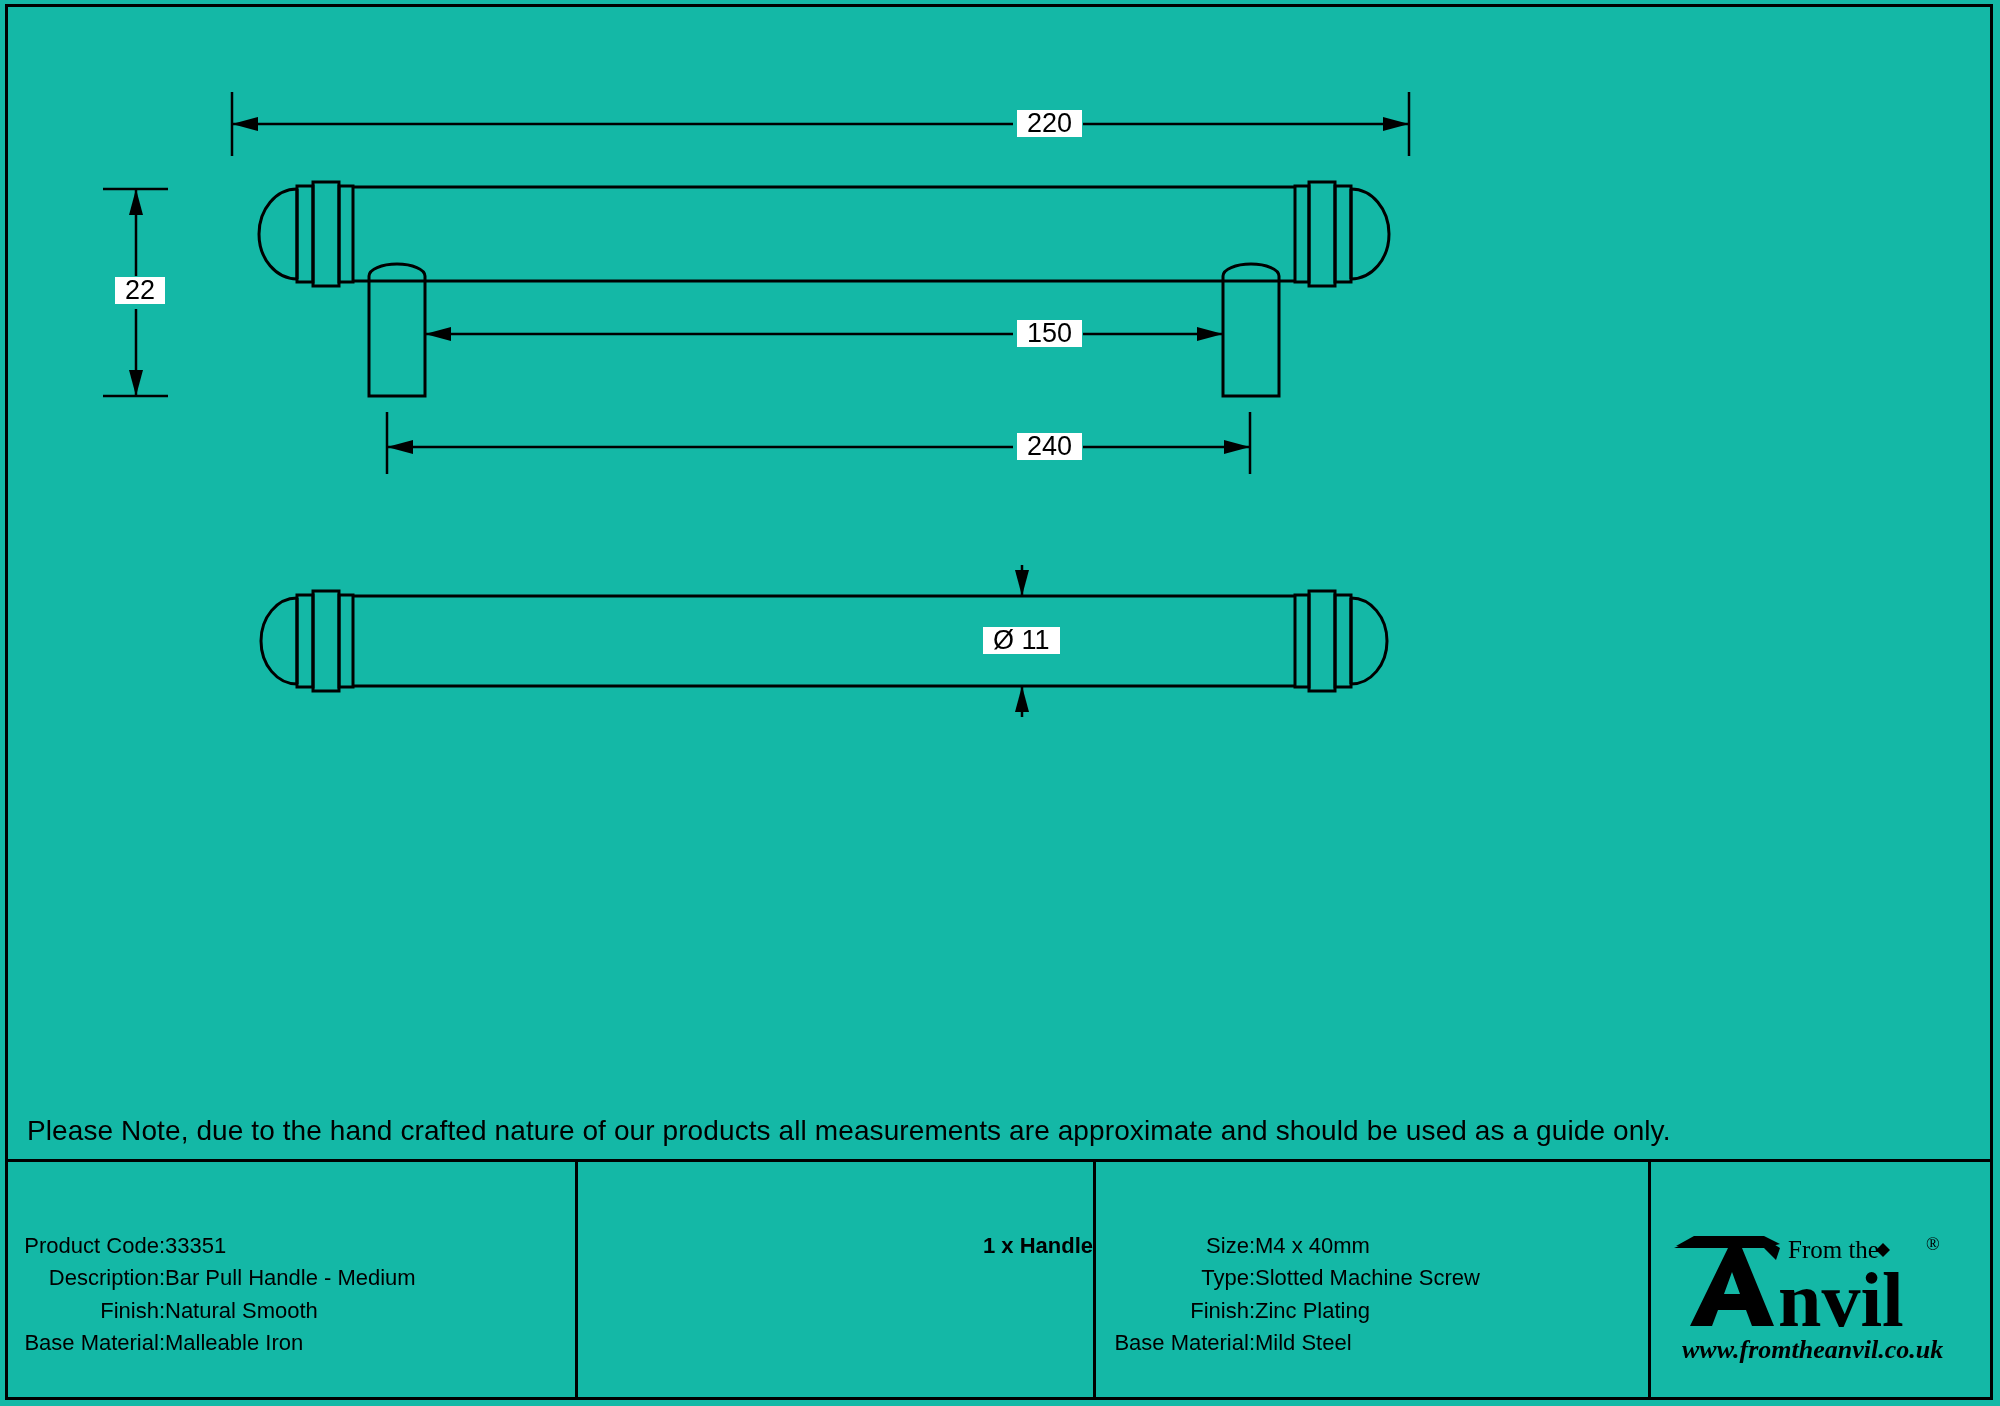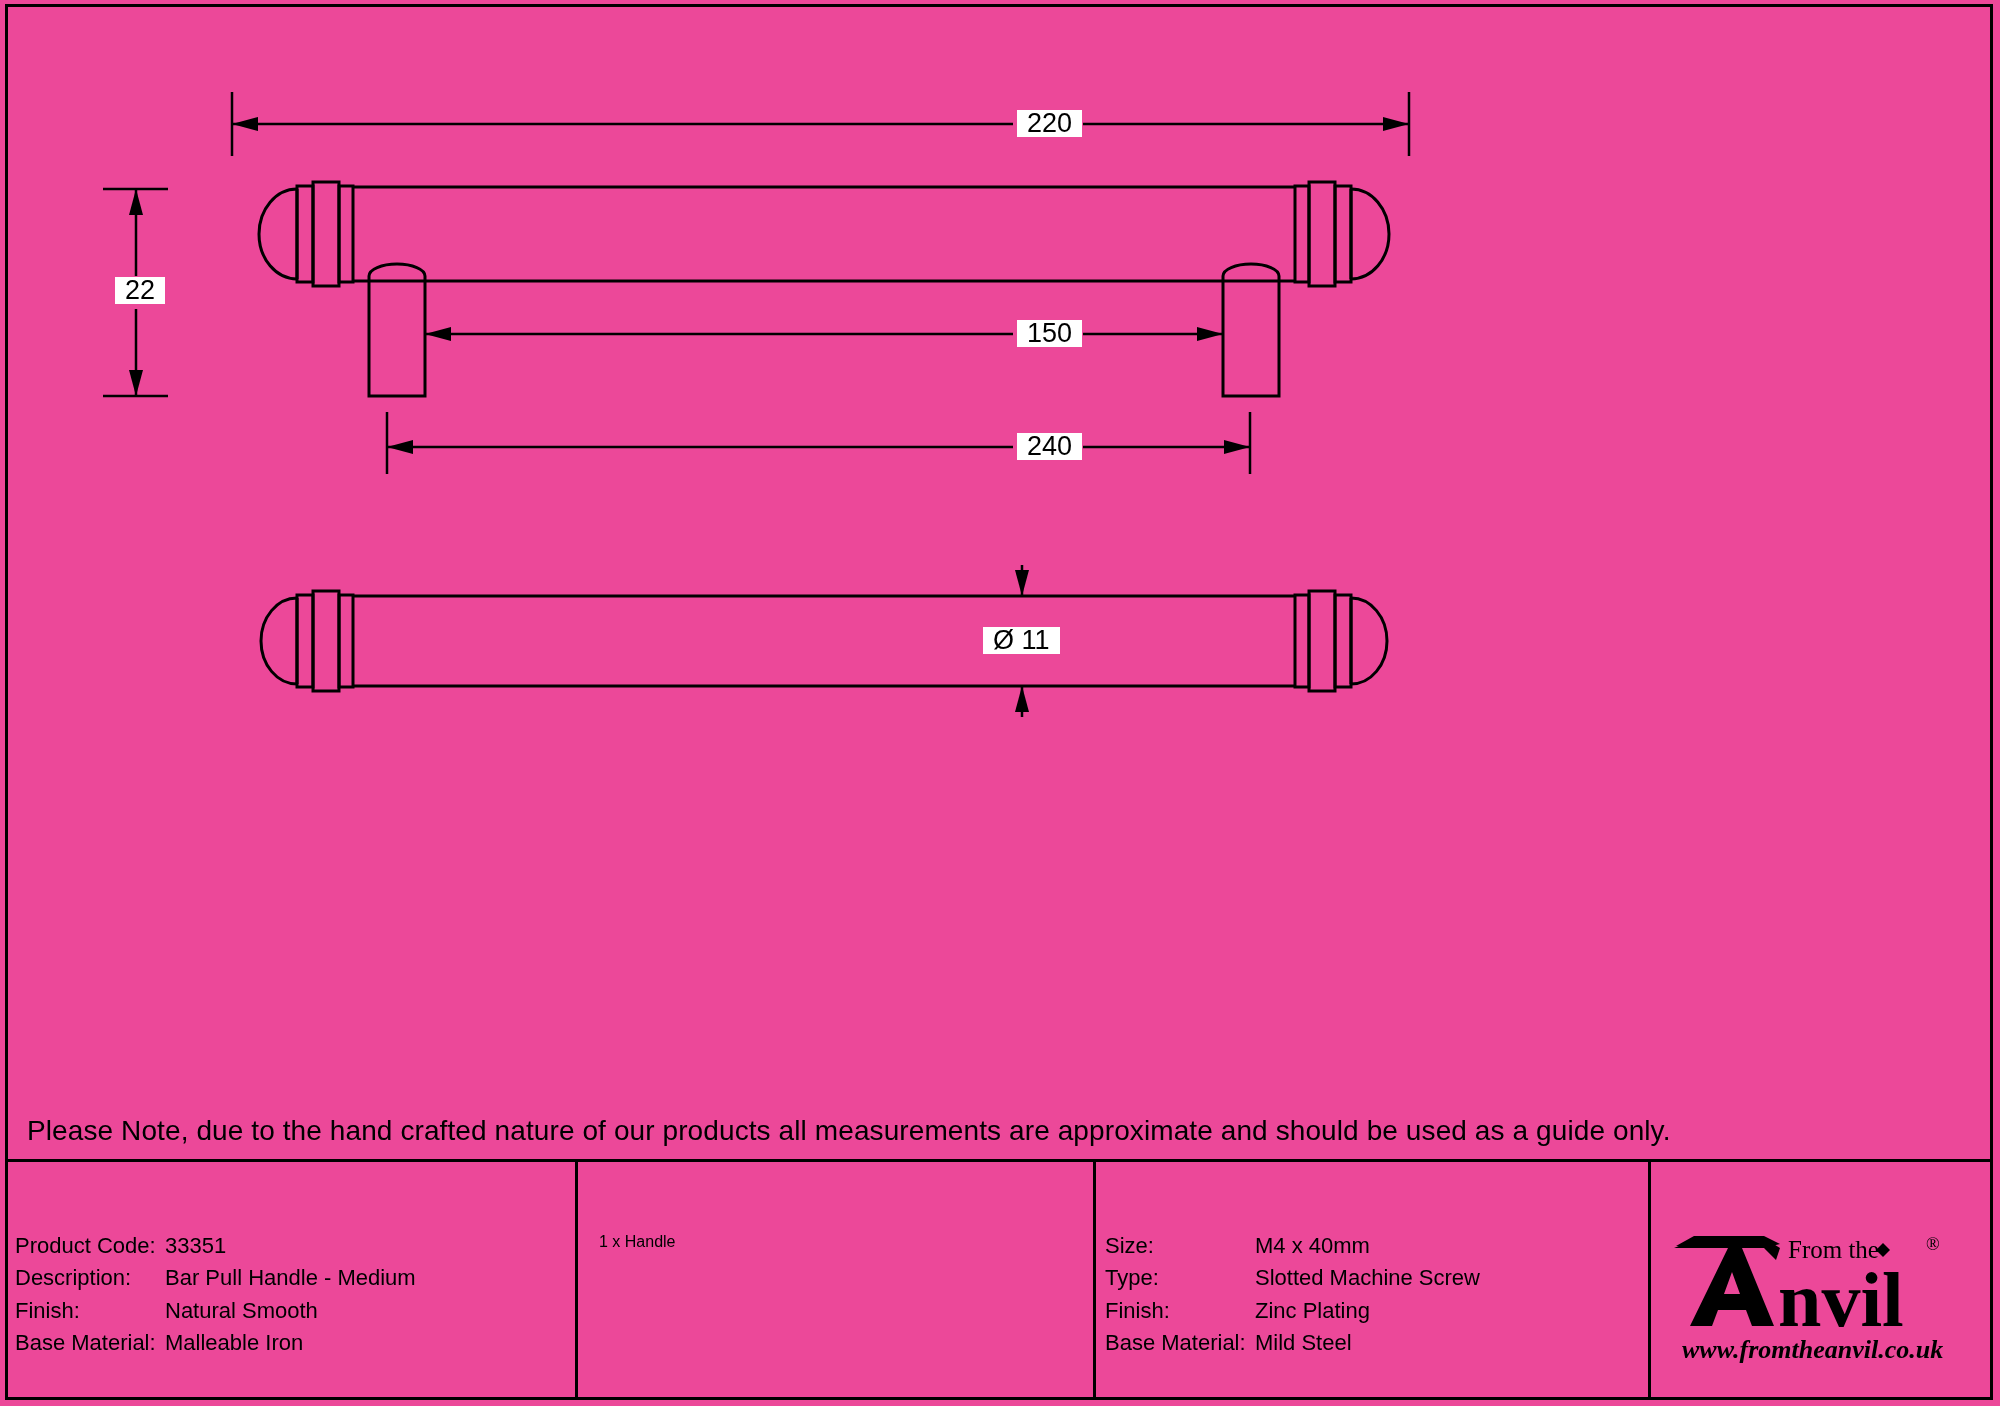--- a/index.html
+++ b/index.html
@@ -8,22 +8,23 @@
     background: #ffffff;
   }
   body {
     font-family: "Liberation Sans", sans-serif;
     color: #000000;
   }
   #sheet {
     position: relative;
     width: 2000px;
     height: 1406px;
-    background: #ec4899;
+    background: #14b8a6;
     overflow: hidden;
+    text-align: right;
   }
   #sheet-border {
     position: absolute;
     left: 5px;
     top: 4px;
     width: 1988px;
     height: 1396px;
     border: 3px solid #000000;
     box-sizing: border-box;
   }
@@ -115,24 +116,25 @@
   }
   .spec-row {
     display: flex;
     font-size: 22px;
     line-height: 1.24;
     margin-bottom: 5px;
   }
   .spec-key { width: 160px; padding-left: 10px; box-sizing: border-box; }
   .spec-val { }
   .pack-line {
-    font-size: 16px;
+    font-size: 22px;
     line-height: 1.24;
     padding-left: 22px;
     margin-bottom: 5px;
+    font-weight: bold;
   }
 
   
   #logo-cell {
     position: absolute;
     left: 1645px;
     top: 105px;
     width: 343px;
     height: 192px;
   }

